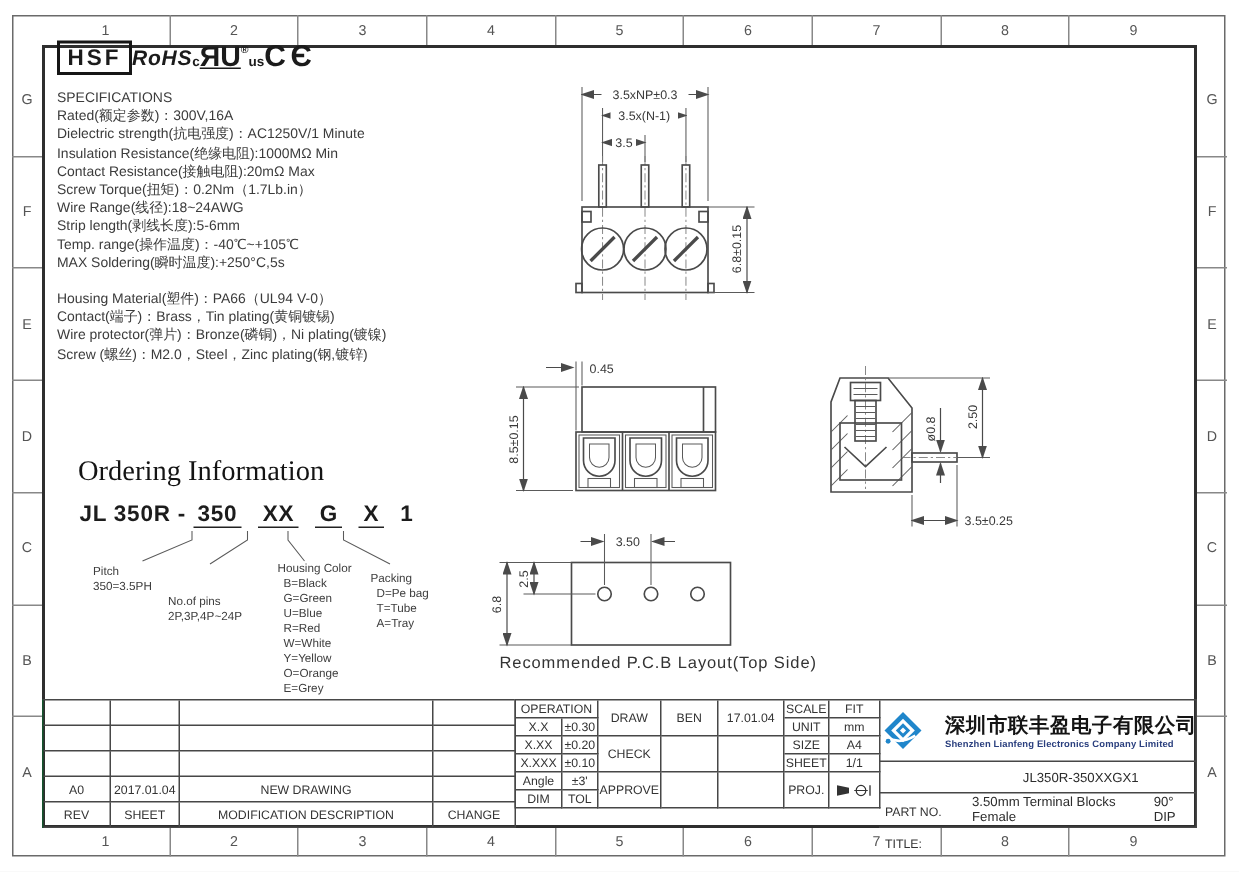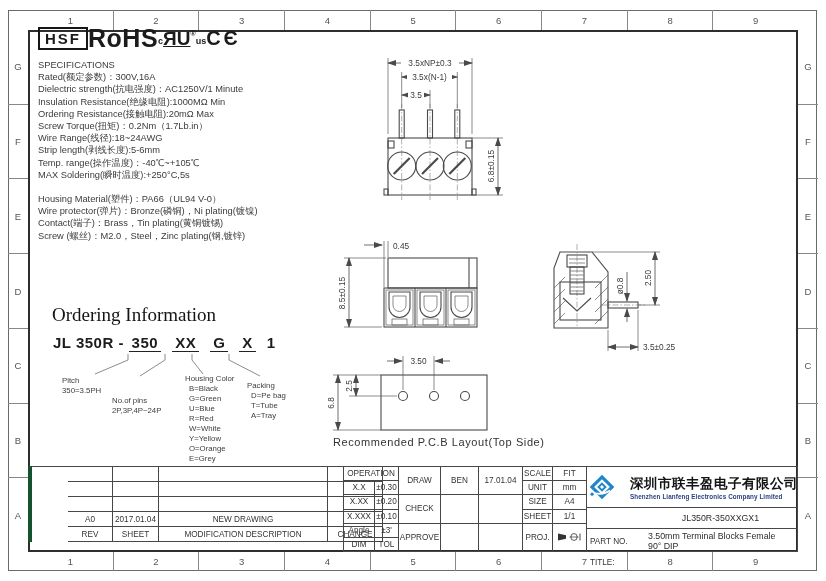--- a/index.html
+++ b/index.html
@@ -11,21 +11,21 @@
   .col-strip.top { top: 10px; } .col-strip.bottom { top: 552px; height: 19px; }
   .col-strip .cell { flex: 1; display: flex; align-items: center; justify-content: center; font-size: 9.5px; color: #555; border-right: 1px solid #888; }
   .col-strip .cell:last-child { border-right: none; }
   .row-strip { position: absolute; top: 30px; width: 20px; height: 522px; display: flex; flex-direction: column; }
   .row-strip.left { left: 8px; } .row-strip.right { left: 798px; }
   .row-strip .cell { flex: 1; display: flex; align-items: center; justify-content: center; font-size: 9.5px; color: #555; border-bottom: 1px solid #888; }
   .row-strip .cell:last-child { border-bottom: none; }
 
   .certbar { position: absolute; left: 38px; top: 24px; height: 28px; display: flex; align-items: center; color: #1b1b1b; }
   .hsf-box { border: 2.5px solid #161616; font-weight: bold; font-size: 15px; letter-spacing: 2px; padding: 1px 5px; }
-  .rohs { font-size: 25px; font-weight: 600; letter-spacing: 0.5px; }
+  .rohs { font-size: 14px; font-weight: 600; letter-spacing: 0.5px; font-style: italic; }
   .ulmark { display: flex; align-items: flex-end; font-weight: bold; }
   .ulmark .small { font-size: 9px; padding-bottom: 1px; }
   .ulmark .big { font-size: 19px; line-height: 17px; text-decoration: underline; }
   .ulmark .reg { font-size: 7px; align-self: flex-start; }
   .cemark { font-size: 20px; font-weight: 600; letter-spacing: 3px; }
 
   .specs { position: absolute; left: 38px; top: 59px; font-size: 9.3px; line-height: 12.2px; white-space: nowrap; color: #3b3b3b; }
   .materials { position: absolute; left: 38px; top: 193px; font-size: 9.3px; line-height: 12.2px; white-space: nowrap; color: #3b3b3b; }
 
   .order-title { position: absolute; left: 52px; top: 304px; font-family: "Liberation Serif", serif; font-size: 19px; color: #141414; }
@@ -36,35 +36,35 @@
   .order-label .opt { padding-left: 4px; }
 
   svg text { font-family: "Liberation Sans", sans-serif; font-size: 8.3px; fill: #3a3a3a; }
   svg .obj { stroke: #4a4a4a; stroke-width: 1.1; fill: none; }
   svg .thin { stroke: #5a5a5a; stroke-width: 0.7; fill: none; }
   svg .dim { stroke: #4a4a4a; stroke-width: 0.8; fill: none; }
   svg .cl { stroke: #7a7a7a; stroke-width: 0.6; fill: none; stroke-dasharray: 6 2 1.5 2; }
   .drawing { position: absolute; }
   .pcb-caption { position: absolute; left: 333px; top: 436px; font-size: 11px; letter-spacing: 0.6px; color: #333; }
 
-  .rev-table { position: absolute; left: 28px; top: 466px; width: 315px; height: 76px; display: grid; grid-template-columns: 45px 46px 169px 55px; grid-template-rows: repeat(5, 1fr); border-left: 4px solid #14532d; border-top: 1px solid #474747; padding-left: 36px; }
-  .mid-table { position: absolute; left: 343px; top: 466px; width: 243px; height: 86px; display: grid; grid-template-columns: 31px 24px 42px 38px 44px 30px 34px; grid-template-rows: repeat(6, 1fr); border-left: 1px solid #474747; border-top: 1px solid #474747; }
+  .rev-table { position: absolute; left: 28px; top: 466px; width: 315px; height: 86px; display: grid; grid-template-columns: 45px 46px 169px 55px; grid-template-rows: repeat(5, 1fr); border-left: 1px solid #14532d; border-top: 1px solid #474747; }
+  .mid-table { position: absolute; left: 343px; top: 466px; width: 243px; height: 73px; display: grid; grid-template-columns: 31px 24px 42px 38px 44px 30px 34px; grid-template-rows: repeat(6, 1fr); border-left: 1px solid #474747; border-top: 1px solid #474747; }
   .tcell { border-right: 1px solid #474747; border-bottom: 1px solid #474747; display: flex; align-items: center; justify-content: center; font-size: 8.2px; color: #333; overflow: hidden; white-space: nowrap; }
 
   .right-sec { position: absolute; left: 586px; top: 466px; width: 212px; height: 86px; border-top: 1px solid #474747; border-right: 1px solid #474747; border-bottom: 1px solid #474747; }
   .logo-row { position: absolute; left: 0; top: 0; width: 212px; height: 41px; border-bottom: 1px solid #474747; display: flex; align-items: center; gap: 12px; }
   .logo-txt { margin-left: 3px; }
   .cn-name { font-size: 13.5px; font-weight: bold; color: #141414; letter-spacing: 0.5px; white-space: nowrap; }
   .en-name { font-size: 6.3px; font-weight: bold; color: #2a3f7e; letter-spacing: 0.1px; white-space: nowrap; }
   .info-row { position: absolute; left: 0; width: 212px; display: flex; }
   .info-row.partno { top: 41px; height: 21px; }
   .info-row.title { top: 62px; height: 24px; }
   .info-label { width: 57px; border-right: 1px solid #474747; font-size: 8.2px; display: flex; align-items: center; padding-left: 4px; color: #333; margin-top: 33px; }
   .info-value { flex: 1; font-size: 8.8px; display: flex; align-items: center; justify-content: center; color: #2c2c2c; }
-  .info-value.titleval { flex-direction: column; align-items: flex-start; justify-content: center; padding-left: 5px; line-height: 10px; }
+  .info-value.titleval { flex-direction: row; align-items: flex-start; justify-content: center; padding-left: 5px; line-height: 10px; }
   .info-row.partno { border-bottom: 1px solid #474747; }
 </style>
 </head>
 <body>
 
 <div class="sheet">
 
   <svg width="0" height="0" style="position:absolute">
     <defs>
       <marker id="ae" markerWidth="9" markerHeight="6" refX="8" refY="3" orient="auto" markerUnits="userSpaceOnUse">
@@ -130,31 +130,31 @@
       <span class="small">us</span>
     </span>
     <span class="cemark">CЄ</span>
   </div>
 
   <div class="specs">
     <div>SPECIFICATIONS</div>
     <div>Rated(额定参数)：300V,16A</div>
     <div>Dielectric strength(抗电强度)：AC1250V/1 Minute</div>
     <div>Insulation Resistance(绝缘电阻):1000MΩ Min</div>
-    <div>Ordering Resistance(接触电阻):20mΩ Max</div>
+    <div>Contact Resistance(接触电阻):20mΩ Max</div>
     <div>Screw Torque(扭矩)：0.2Nm（1.7Lb.in）</div>
     <div>Wire Range(线径):18~24AWG</div>
     <div>Strip length(剥线长度):5-6mm</div>
     <div>Temp. range(操作温度)：-40℃~+105℃</div>
     <div>MAX Soldering(瞬时温度):+250°C,5s</div>
   </div>
   <div class="materials">
     <div>Housing Material(塑件)：PA66（UL94 V-0）</div>
+    <div>Contact(端子)：Brass，Tin plating(黄铜镀锡)</div>
     <div>Wire protector(弹片)：Bronze(磷铜)，Ni plating(镀镍)</div>
-    <div>Contact(端子)：Brass，Tin plating(黄铜镀锡)</div>
     <div>Screw (螺丝)：M2.0，Steel，Zinc plating(钢,镀锌)</div>
   </div>
 
   <div class="order-title">Ordering Information</div>
   <div class="pn-line">
     <span>JL 350R - </span><span class="seg">350</span><span class="seg">XX</span><span class="seg">G</span><span class="seg">X</span><span>1</span>
   </div>
   <svg class="drawing" style="left:40px; top:352px;" width="260" height="28">
     <polyline class="thin" points="88,2 88,8 55,22"></polyline>
     <polyline class="thin" points="125,2 125,8 100,24"></polyline>

